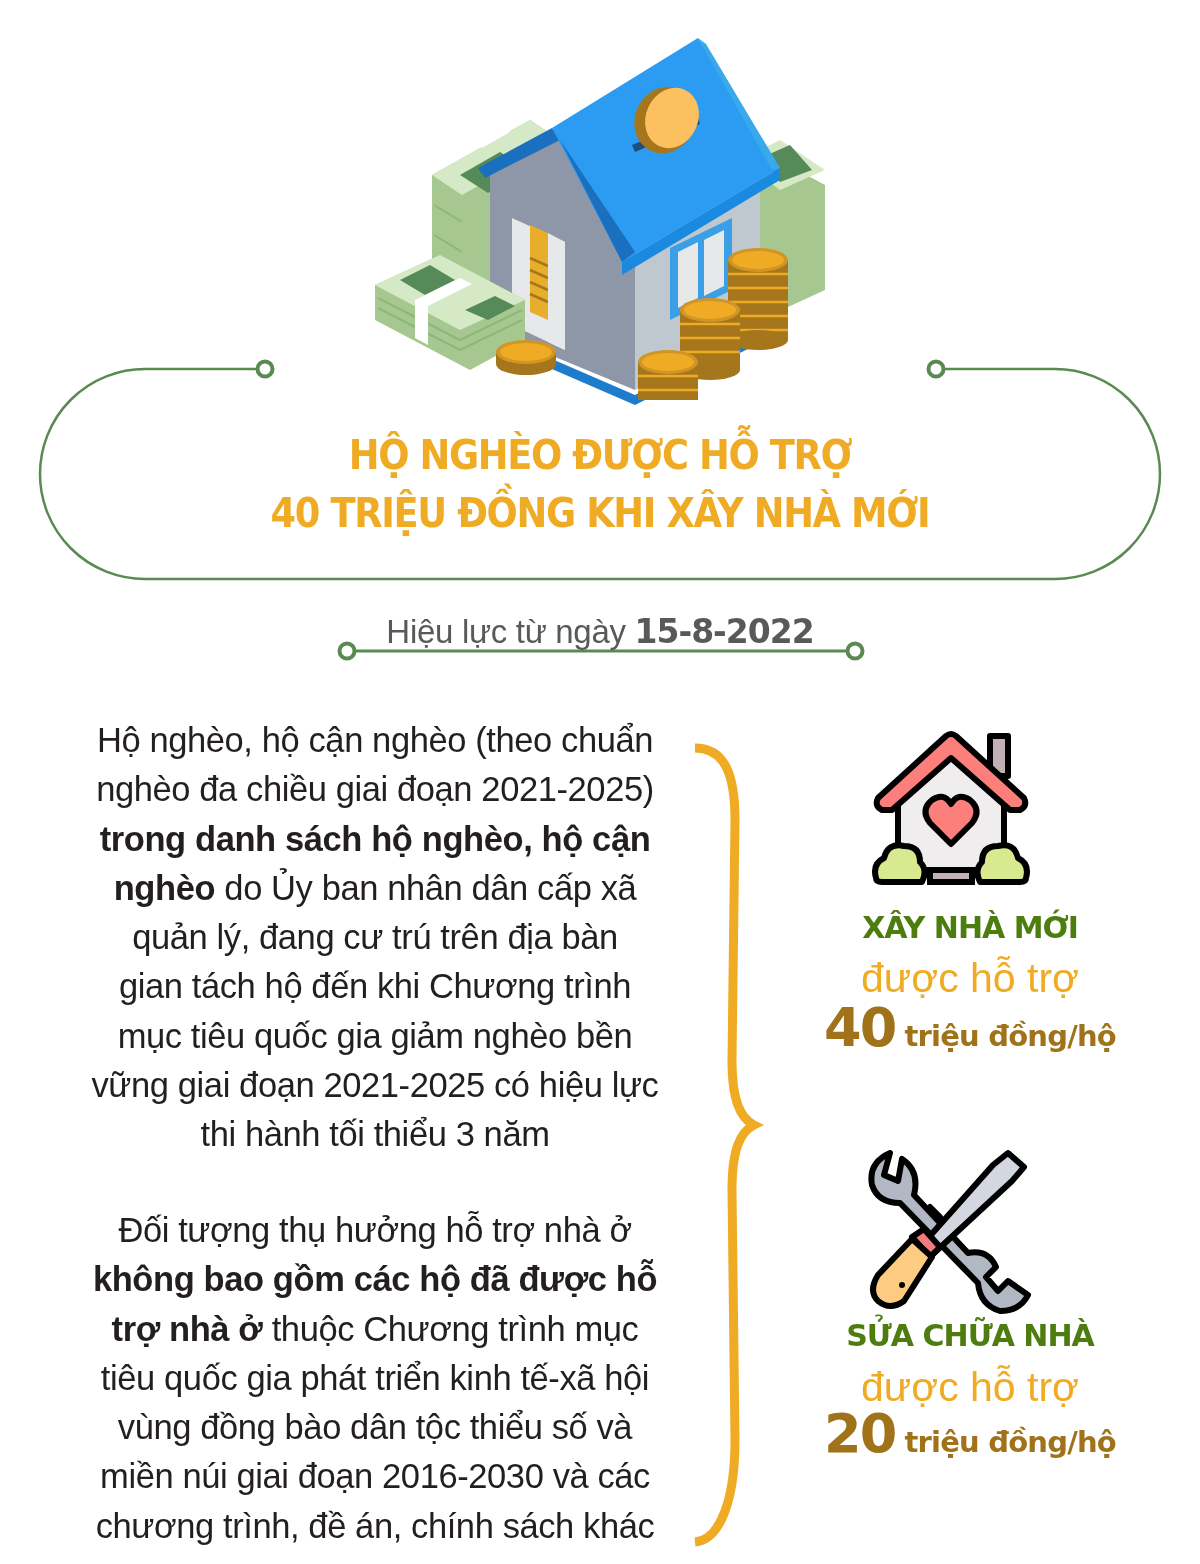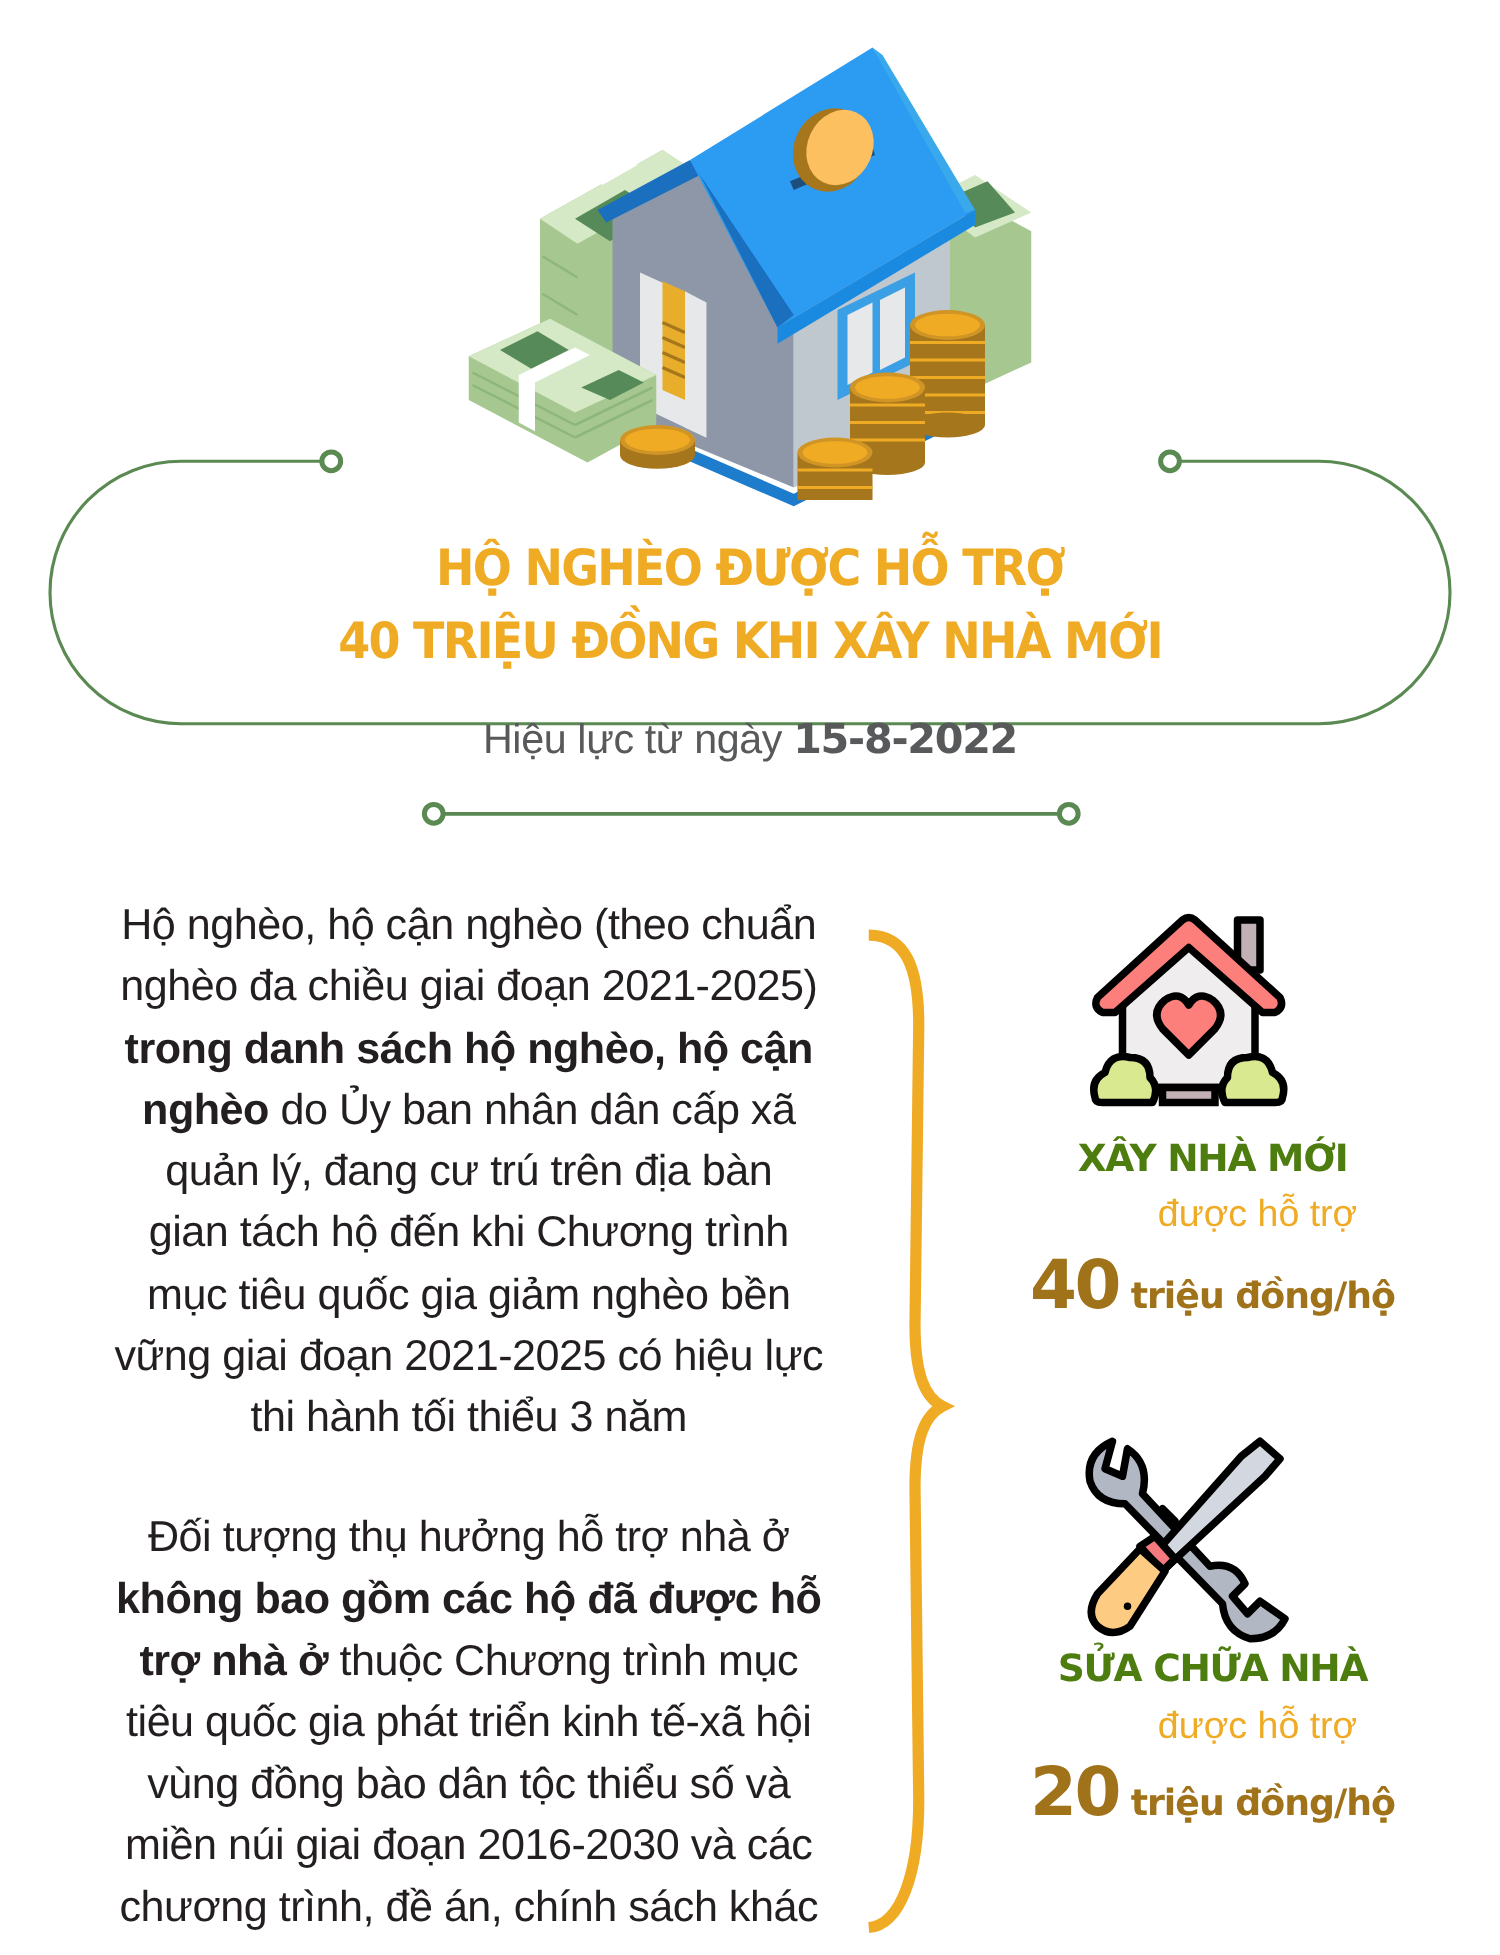--- a/index.html
+++ b/index.html
@@ -9,43 +9,43 @@
   #frame { left: 0; top: 340px; width: 1200px; height: 330px; }
   .title-line {
     position: absolute; left: 0; width: 1200px; text-align: center;
     font-family: "DejaVu Sans", sans-serif; font-weight: bold;
     color: #f0ab25; font-size: 40px; letter-spacing: -1.5px;
     transform: scaleX(0.92); transform-origin: center;
   }
   #title1 { top: 432px; }
   #title2 { top: 490px; }
   #subtitle {
-    position: absolute; left: 0; width: 1200px; top: 571px; text-align: center;
+    position: absolute; left: 0; width: 1200px; top: 612px; text-align: center;
     font-size: 33px; color: #58595b; letter-spacing: -0.3px;
   }
   #subtitle b { font-weight: bold; font-family: "DejaVu Sans", sans-serif; letter-spacing: -1px; }
   .para {
     position: absolute; left: 40px; width: 670px; text-align: center;
     font-size: 34.5px; line-height: 49.3px; color: #231f20; letter-spacing: -0.4px;
   }
   .para b { font-weight: bold; }
   #para1 { top: 716px; }
   #para2 { top: 1206px; }
   .para .ln { display: block; white-space: nowrap; }
   #brace { left: 690px; top: 735px; width: 80px; height: 820px; }
   #icon-house { left: 870px; top: 728px; width: 162px; height: 172px; }
   #icon-tools { left: 868px; top: 1145px; width: 164px; height: 170px; }
   .card-head {
     position: absolute; left: 780px; width: 380px; text-align: center;
     font-family: "DejaVu Sans", sans-serif; font-weight: bold;
     color: #4d7c0f; font-size: 30px; letter-spacing: -1px;
   }
   .card-sub {
-    position: absolute; left: 816px; width: 380px; text-align: center;
-    color: #f0ab25; font-size: 30px;
+    position: absolute; left: 780px; width: 380px; text-align: center;
+    color: #f0ab25; font-size: 41px;
   }
   .card-amt {
     position: absolute; left: 780px; width: 380px; text-align: center;
     color: #a0721a; font-weight: bold; white-space: nowrap;
   }
   .card-amt .num { font-family: "DejaVu Sans", sans-serif; font-size: 54px; letter-spacing: -2px; vertical-align: baseline; }
   .card-amt .unit { font-family: "DejaVu Sans", sans-serif; font-size: 29px; letter-spacing: -0.8px; vertical-align: baseline; }
   #card1-head { top: 910px; }
   #card1-sub { top: 955px; }
   #card1-amt { top: 996px; }

